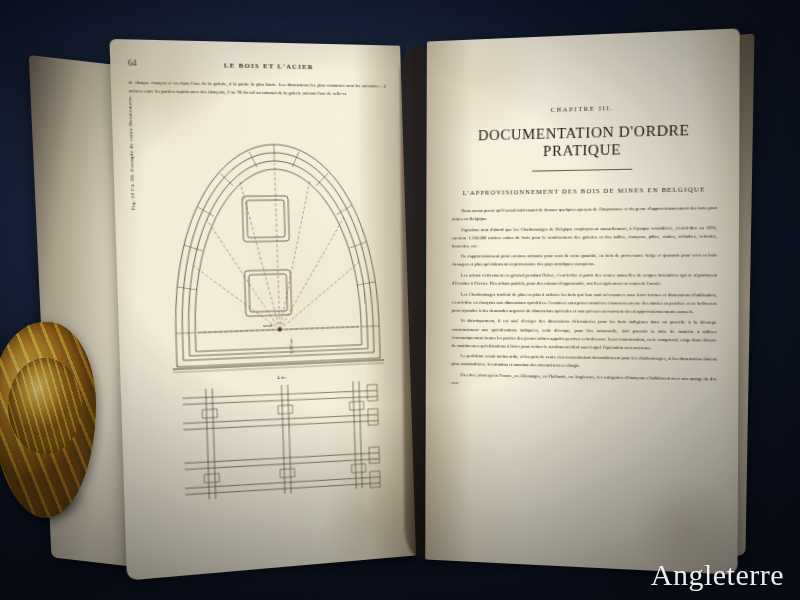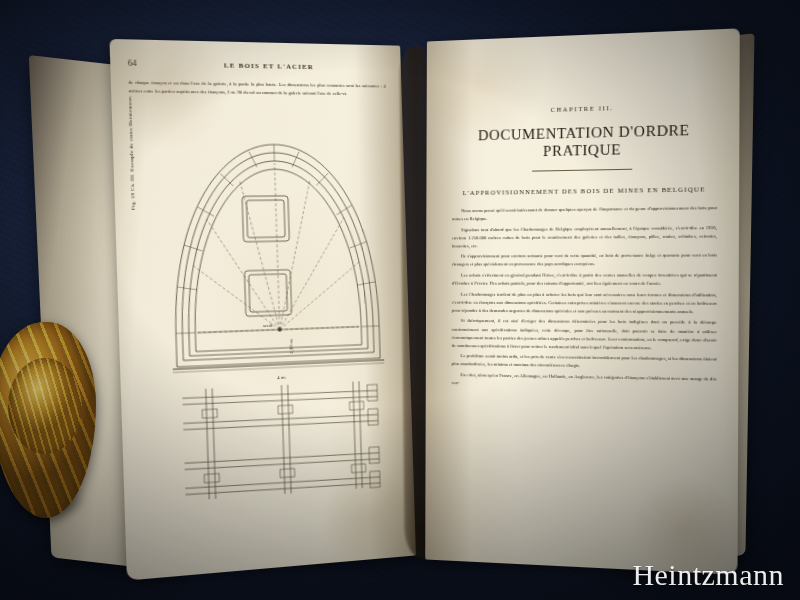--- a/index.html
+++ b/index.html
@@ -459,14 +459,14 @@
     <div class="pw-body">
       <div class="pw-ribs"></div>
       <div class="pw-disc">
         <div class="pw-disc-ribs"></div>
       </div>
     </div>
   </div>
 
   <div class="vignette"></div>
 
-  <div class="watermark">Heintzmann</div>
+  <div class="watermark">Angleterre</div>
 </div>
 
 </body></html>

